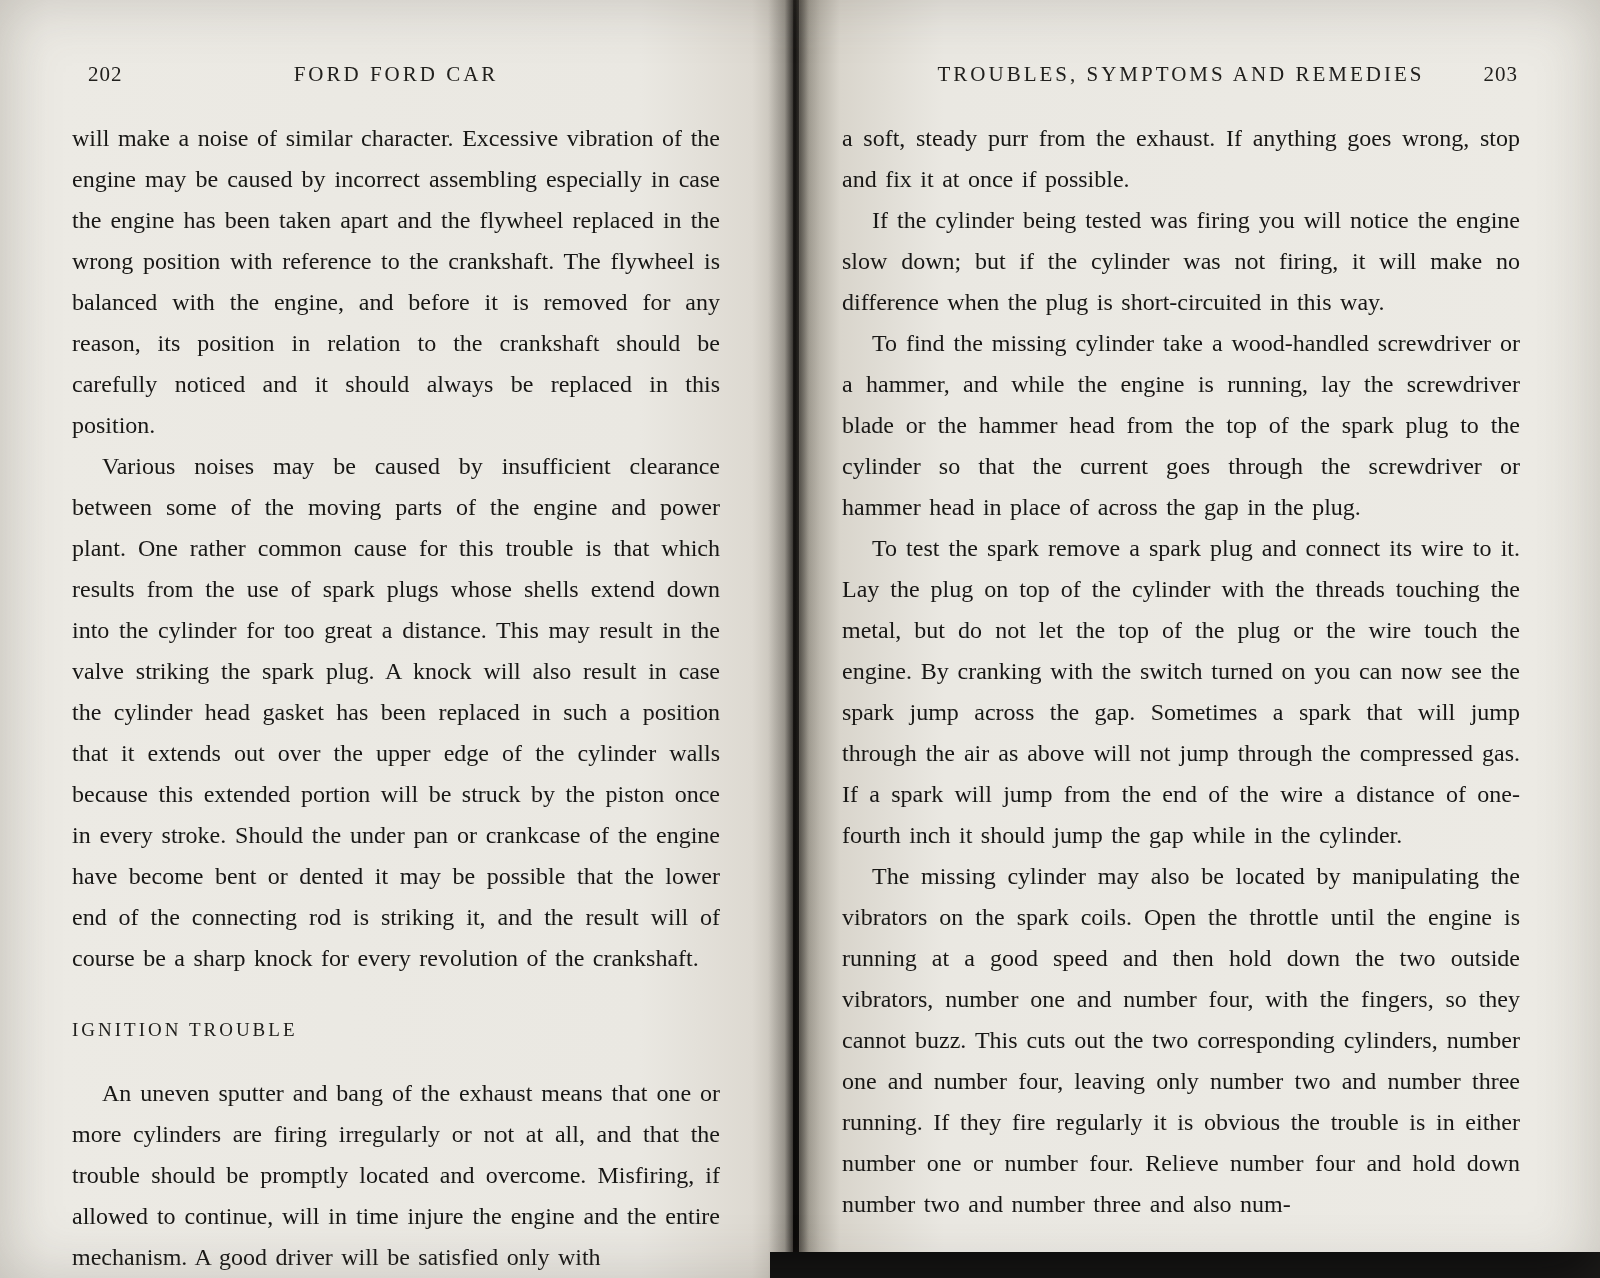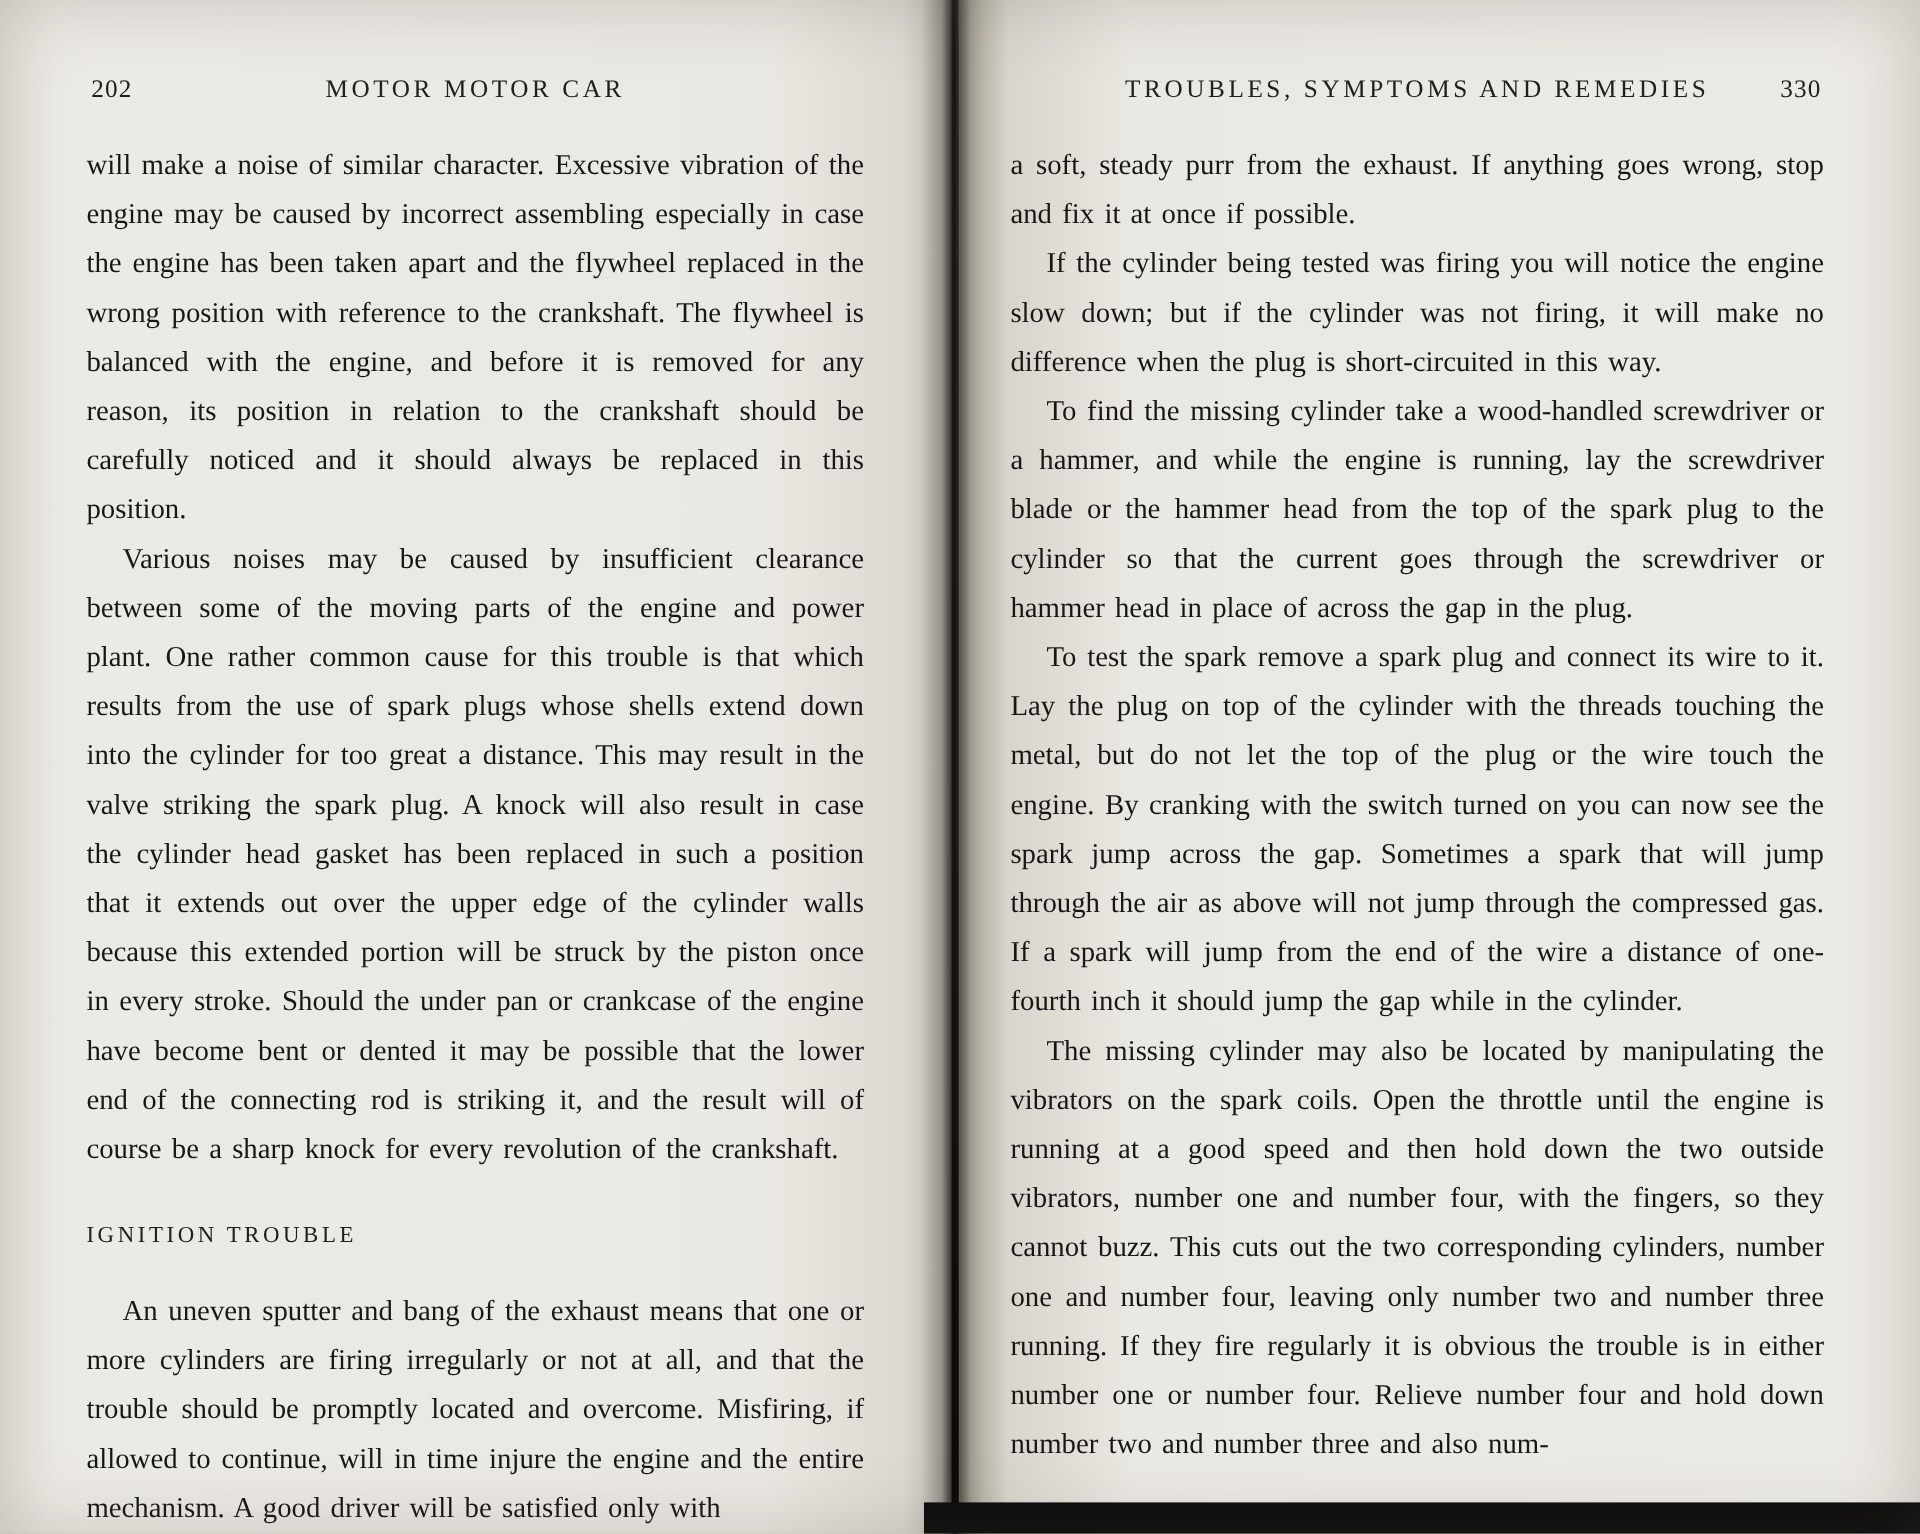--- a/index.html
+++ b/index.html
@@ -48,20 +48,21 @@
     letter-spacing: 3px;
     color: #21201d;
     white-space: nowrap;
   }
   .page-num {
     position: absolute;
     top: 0;
     font-size: 21px;
     letter-spacing: 1px;
     color: #21201d;
+    margin-left: 12px;
   }
   .page-num.num-left { left: 4px; }
   .page-num.num-right { right: 2px; }
   .body-text {
     font-size: 24px;
     line-height: 41px;
     text-align: justify;
     word-spacing: 2.5px;
     color: #181715;
   }
@@ -124,39 +125,39 @@
   }
 </style>
 </head>
 <body>
 
 <div class="spread">
 
   <div class="page left">
     <div class="page-header">
       <span class="page-num num-left">202</span>
-      <span class="running-title">MOTOR MOTOR CAR</span>
+      <span class="running-title">FORD FORD CAR</span>
     </div>
     <div class="body-text no-first-indent">
 
         <p>will make a noise of similar character. Excessive vibration of the engine may be caused by incorrect assembling especially in case the engine has been taken apart and the flywheel replaced in the wrong position with reference to the crankshaft. The flywheel is balanced with the engine, and before it is removed for any reason, its position in relation to the crankshaft should be carefully noticed and it should always be replaced in this position.</p>
 
         <p>Various noises may be caused by insufficient clearance between some of the moving parts of the engine and power plant. One rather common cause for this trouble is that which results from the use of spark plugs whose shells extend down into the cylinder for too great a distance. This may result in the valve striking the spark plug. A knock will also result in case the cylinder head gasket has been replaced in such a position that it extends out over the upper edge of the cylinder walls because this extended portion will be struck by the piston once in every stroke. Should the under pan or crankcase of the engine have become bent or dented it may be possible that the lower end of the connecting rod is striking it, and the result will of course be a sharp knock for every revolution of the crankshaft.</p>
       </div>
     <div class="section-heading">IGNITION TROUBLE</div>
     <div class="body-text">
 
         <p>An uneven sputter and bang of the exhaust means that one or more cylinders are firing irregularly or not at all, and that the trouble should be promptly located and overcome. Misfiring, if allowed to continue, will in time injure the engine and the entire mechanism. A good driver will be satisfied only with</p>
       </div>
   </div>
 
   <div class="page right">
     <div class="page-header">
       <span class="running-title">TROUBLES, SYMPTOMS AND REMEDIES</span>
-      <span class="page-num num-right">330</span>
+      <span class="page-num num-right">203</span>
     </div>
     <div class="body-text no-first-indent">
 
         <p>a soft, steady purr from the exhaust. If anything goes wrong, stop and fix it at once if possible.</p>
 
         <p>If the cylinder being tested was firing you will notice the engine slow down; but if the cylinder was not firing, it will make no difference when the plug is short-circuited in this way.</p>
 
         <p>To find the missing cylinder take a wood-handled screwdriver or a hammer, and while the engine is running, lay the screwdriver blade or the hammer head from the top of the spark plug to the cylinder so that the current goes through the screwdriver or hammer head in place of across the gap in the plug.</p>
 
         <p>To test the spark remove a spark plug and connect its wire to it. Lay the plug on top of the cylinder with the threads touching the metal, but do not let the top of the plug or the wire touch the engine. By cranking with the switch turned on you can now see the spark jump across the gap. Sometimes a spark that will jump through the air as above will not jump through the compressed gas. If a spark will jump from the end of the wire a distance of one-fourth inch it should jump the gap while in the cylinder.</p>

